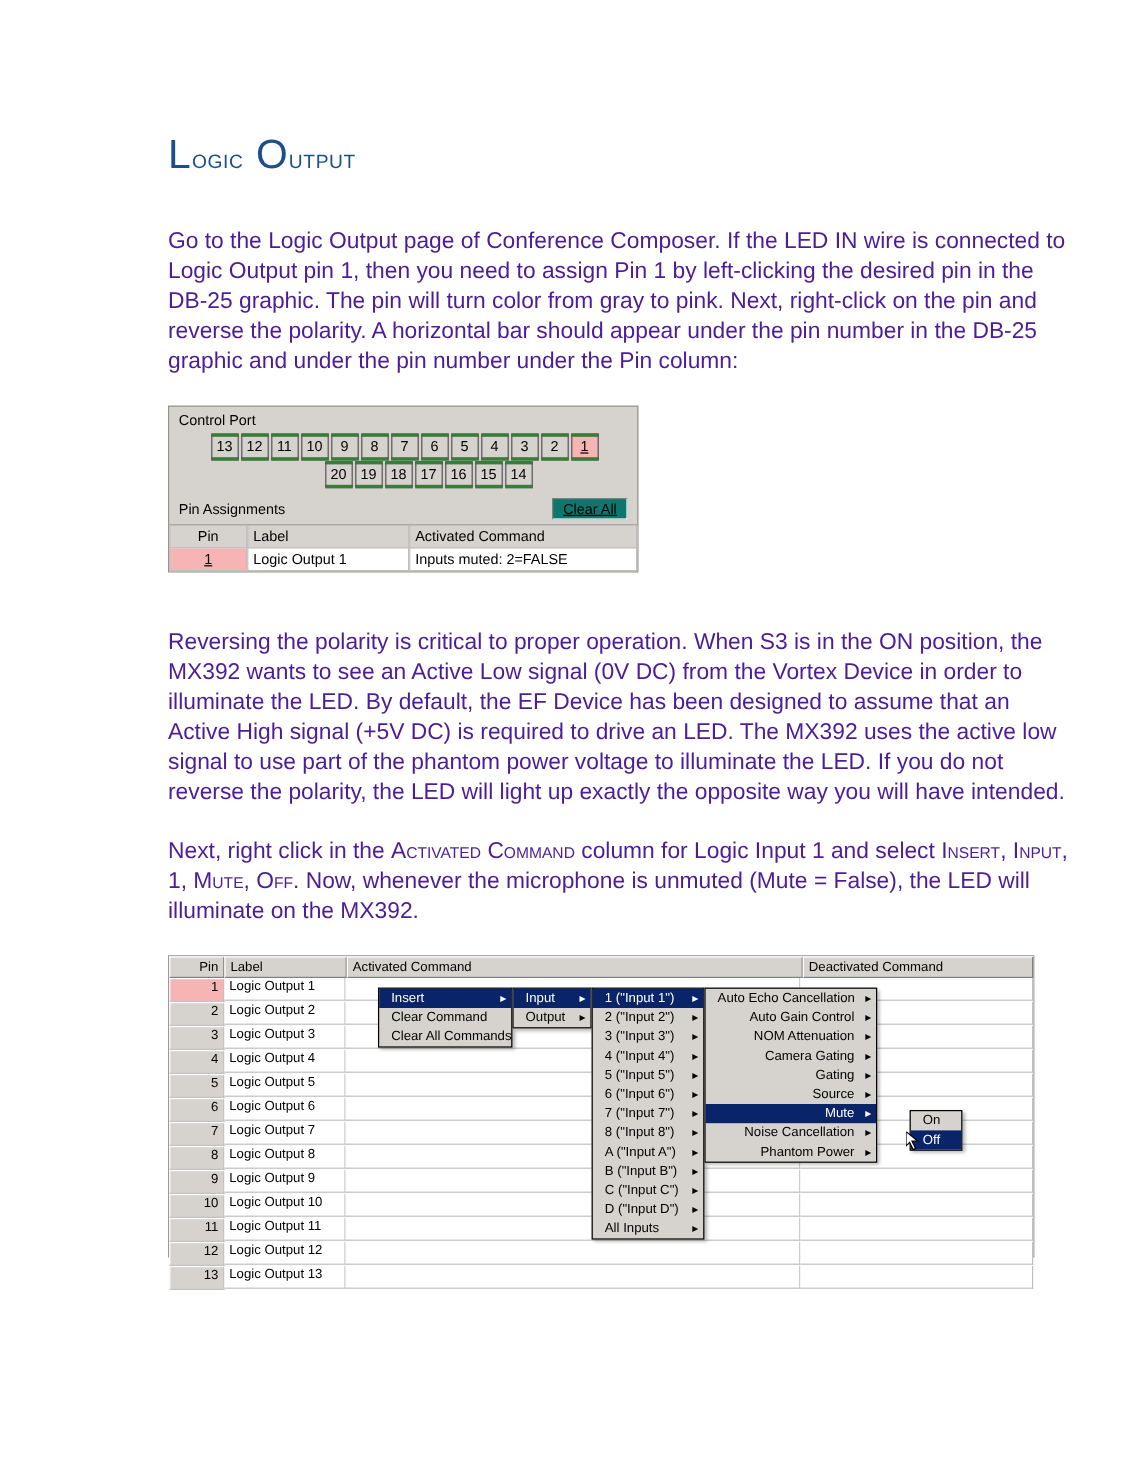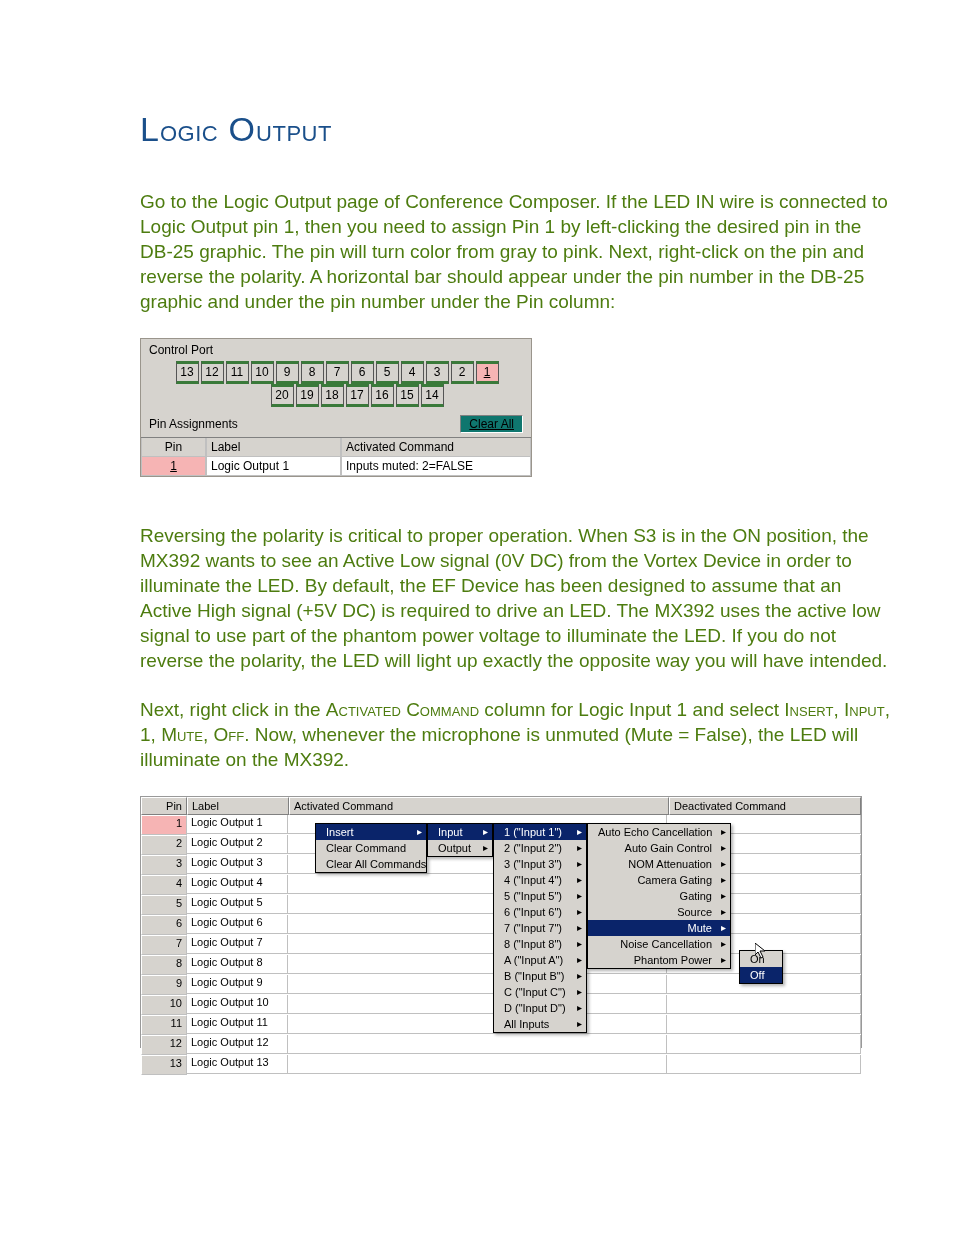--- a/index.html
+++ b/index.html
@@ -18,28 +18,28 @@
   .title {
     font-family: "Arial Narrow", Arial, sans-serif;
     font-stretch: condensed;
     color: #1a4f8a;
     font-size: 34px;
     font-weight: 400;
     letter-spacing: 1px;
     margin: 0 0 40px 0;
   }
   .title .big { font-size: 34px; }
-  .title .rest { font-size: 22px; text-transform: uppercase; letter-spacing: 0.5px; text-align: right; }
+  .title .rest { font-size: 16px; text-transform: uppercase; letter-spacing: 0.5px; text-align: right; }
   p.body {
     font-family: "Arial Narrow", Arial, sans-serif;
     font-stretch: condensed;
     font-size: 19px;
     line-height: 25px;
     margin: 0 0 24px 0;
-    color: #4d7c0f;
+    color: #4c1d95;
   }
   .smallcaps { font-variant: small-caps; }
 
   
   .ctrlport {
     width: 390px;
     background: #d6d3ce;
     border: 1px solid #9a958c;
     font-family: "MS Sans Serif", Tahoma, Arial, sans-serif;
     font-size: 12px;
@@ -159,21 +159,21 @@
   }
   .menu .mi.hl {
     background: #0a246a;
     color: #fff;
   }
   
   #menu1 { left: 174px; top: 26px; width: 110px; }
   #menu2 { left: 286px; top: 26px; width: 64px; }
   #menu3 { left: 352px; top: 26px; width: 92px; }
   #menu4 { left: 446px; top: 26px; width: 142px; text-align: right; }
-  #menu5 { left: 598px; top: 128px; width: 42px; margin-top: 25px; }
+  #menu5 { left: 617px; top: 128px; width: 42px; }
 
   .cursor-svg { position: absolute; left: 614px; top: 146px; }
 </style>
 </head>
 <body>
 
 <div class="page">
 
   <h1 class="title">
     <span class="big">L</span><span class="rest">OGIC</span>

